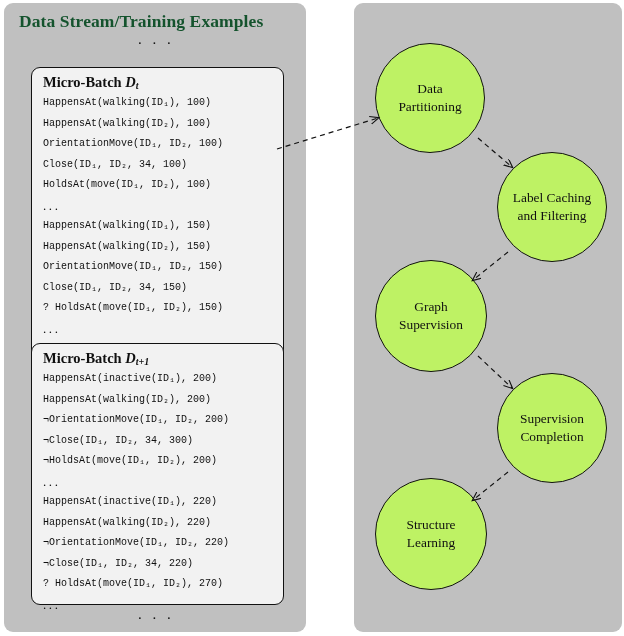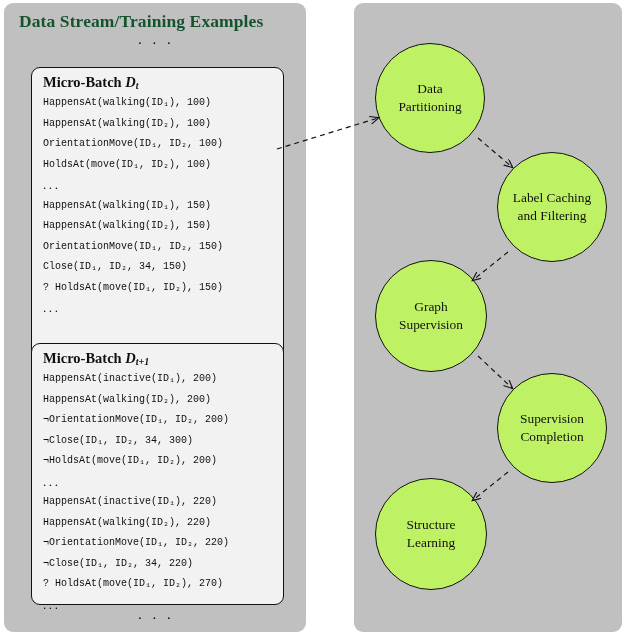--- a/index.html
+++ b/index.html
@@ -62,20 +62,21 @@
 
   <div class="batch-box" id="batch-box-0">
     <div class="batch-title">
       <span>Micro-Batch</span>
       <span class="cal">D</span><span class="sub">t</span>
     </div>
     <ul class="atom-list">
       <li class="atom">HappensAt(walking(ID₁), 100)</li>
       <li class="atom">HappensAt(walking(ID₂), 100)</li>
       <li class="atom">OrientationMove(ID₁, ID₂, 100)</li>
+      <li class="atom">Close(ID₁, ID₂, 34, 100)</li>
       <li class="atom">HoldsAt(move(ID₁, ID₂), 100)</li>
       <li class="atom" style="letter-spacing: 2.6px; font-family: &quot;Liberation Serif&quot;, serif; font-size: 13px;">...</li>
       <li class="atom">HappensAt(walking(ID₁), 150)</li>
       <li class="atom">HappensAt(walking(ID₂), 150)</li>
       <li class="atom">OrientationMove(ID₁, ID₂, 150)</li>
       <li class="atom">Close(ID₁, ID₂, 34, 150)</li>
       <li class="atom">? HoldsAt(move(ID₁, ID₂), 150)</li>
       <li class="atom" style="letter-spacing: 2.6px; font-family: &quot;Liberation Serif&quot;, serif; font-size: 13px;">...</li>
     </ul>
   </div>

